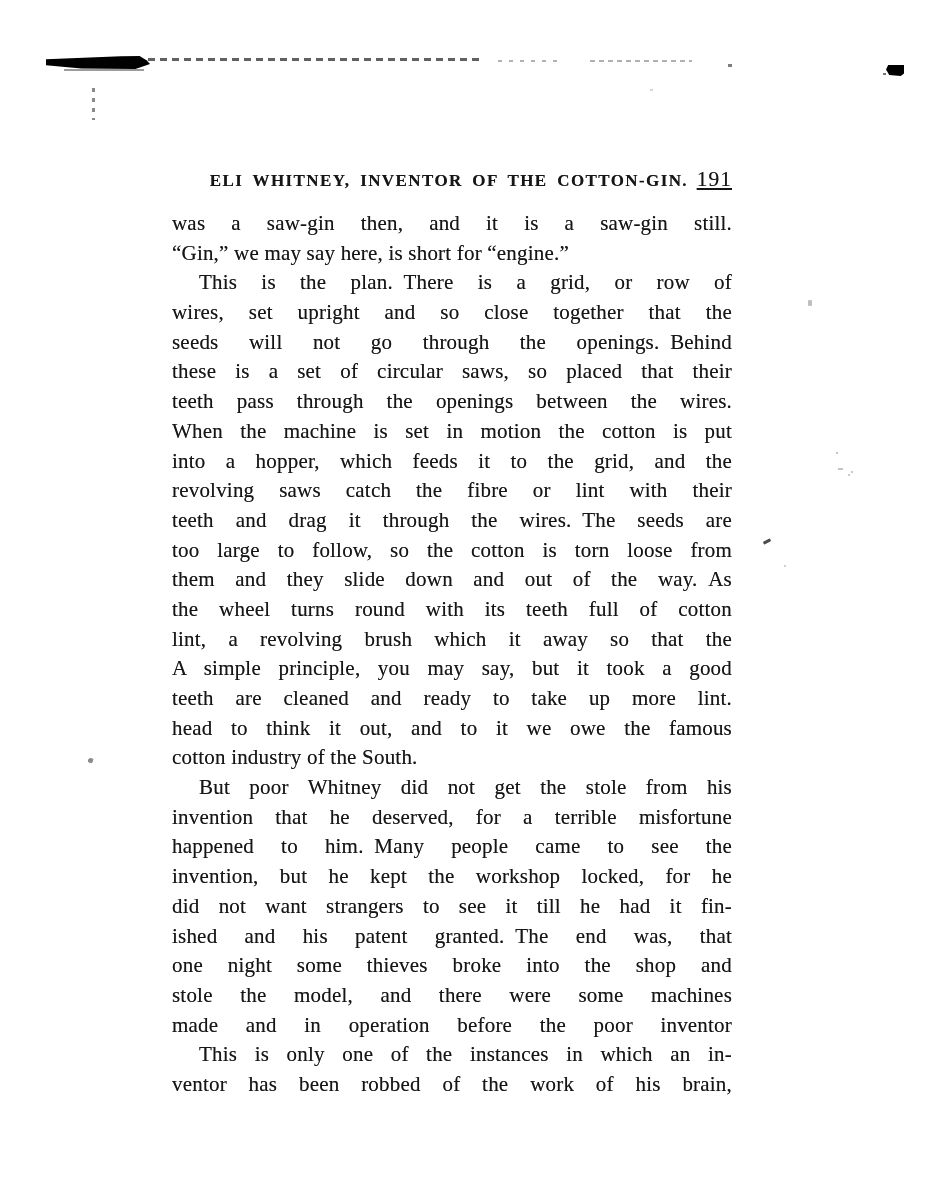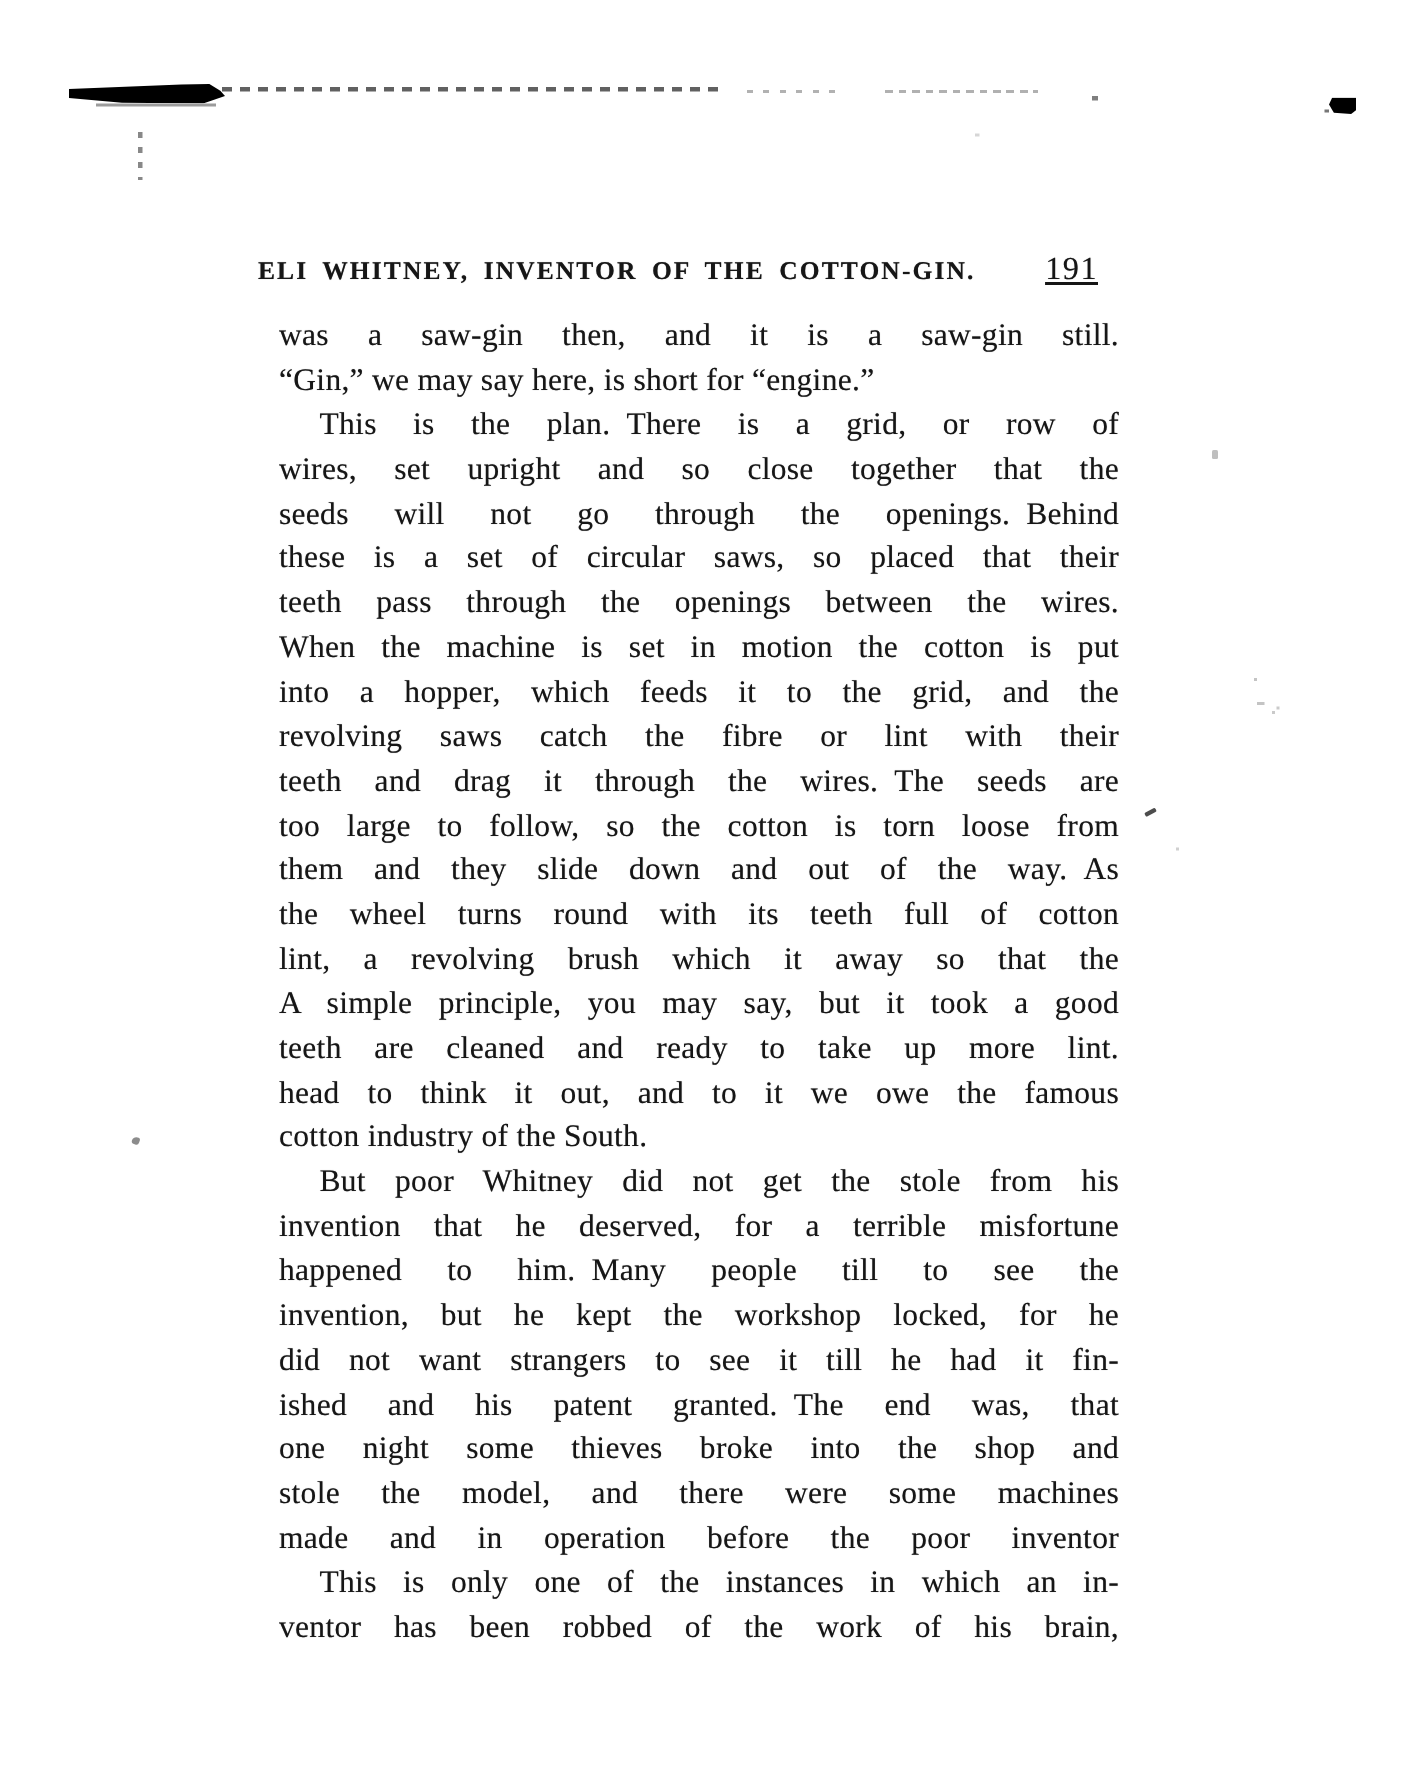--- a/index.html
+++ b/index.html
@@ -66,37 +66,37 @@
     position:absolute; left:88px; top:758px; width:5px; height:5px;
     background:#6f6f6f; border-radius: 70% 30% 50% 50%; transform: rotate(18deg); opacity:.8;
   }
 
   
   .header {
     position:absolute; left:172px; top:167px; width:560px; height:26px;
     display:flex; align-items:baseline;
   }
   .running-head {
-    flex:1; text-align:left;
+    flex:1; text-align:right;
     font-size:17px; font-weight:bold;
     letter-spacing:1.4px; word-spacing:4px;
     white-space:nowrap;
     text-shadow: 0 0 0.5px rgba(0,0,0,.55);
   }
   .folio {
     width:44px; text-align:right;
     font-size:21.5px; font-weight:normal;
     letter-spacing:1px;
     text-shadow: 0 0 0.5px rgba(0,0,0,.5);
     text-decoration: underline;
   }
 
   
   .text-block {
-    position:absolute; left:186px; top:209px; width:560px;
+    position:absolute; left:172px; top:209px; width:560px;
   }
   .line {
     height:29.7px; line-height:29.7px;
     font-size:21px; letter-spacing:0.2px;
     text-align:justify; text-align-last:justify; text-justify:inter-word;
     overflow:hidden; white-space:nowrap;
     text-shadow: 0 0 0.5px rgba(0,0,0,.5);
   }
   .line.final { text-align-last:left; }
   .line.first { text-indent:27px; }
@@ -150,21 +150,21 @@
         <div class="line">the wheel turns round with its teeth full of cotton</div>
         <div class="line">lint, a revolving brush which it away so that the</div>
         <div class="line">A simple principle, you may say, but it took a good</div>
         <div class="line">teeth are cleaned and ready to take up more lint.</div>
         <div class="line">head to think it out, and to it we owe the famous</div>
         <div class="line final">cotton industry of the South.</div>
       </div>
       <div>
         <div class="line first">But poor Whitney did not get the stole from his</div>
         <div class="line">invention that he deserved, for a terrible misfortune</div>
-        <div class="line">happened to him. Many people till to see the</div>
+        <div class="line">happened to him. Many people came to see the</div>
         <div class="line">invention, but he kept the workshop locked, for he</div>
         <div class="line">did not want strangers to see it till he had it fin-</div>
         <div class="line">ished and his patent granted. The end was, that</div>
         <div class="line">one night some thieves broke into the shop and</div>
         <div class="line">stole the model, and there were some machines</div>
         <div class="line">made and in operation before the poor inventor</div>
       </div>
       <div>
         <div class="line first">This is only one of the instances in which an in-</div>
         <div class="line">ventor has been robbed of the work of his brain,</div>

